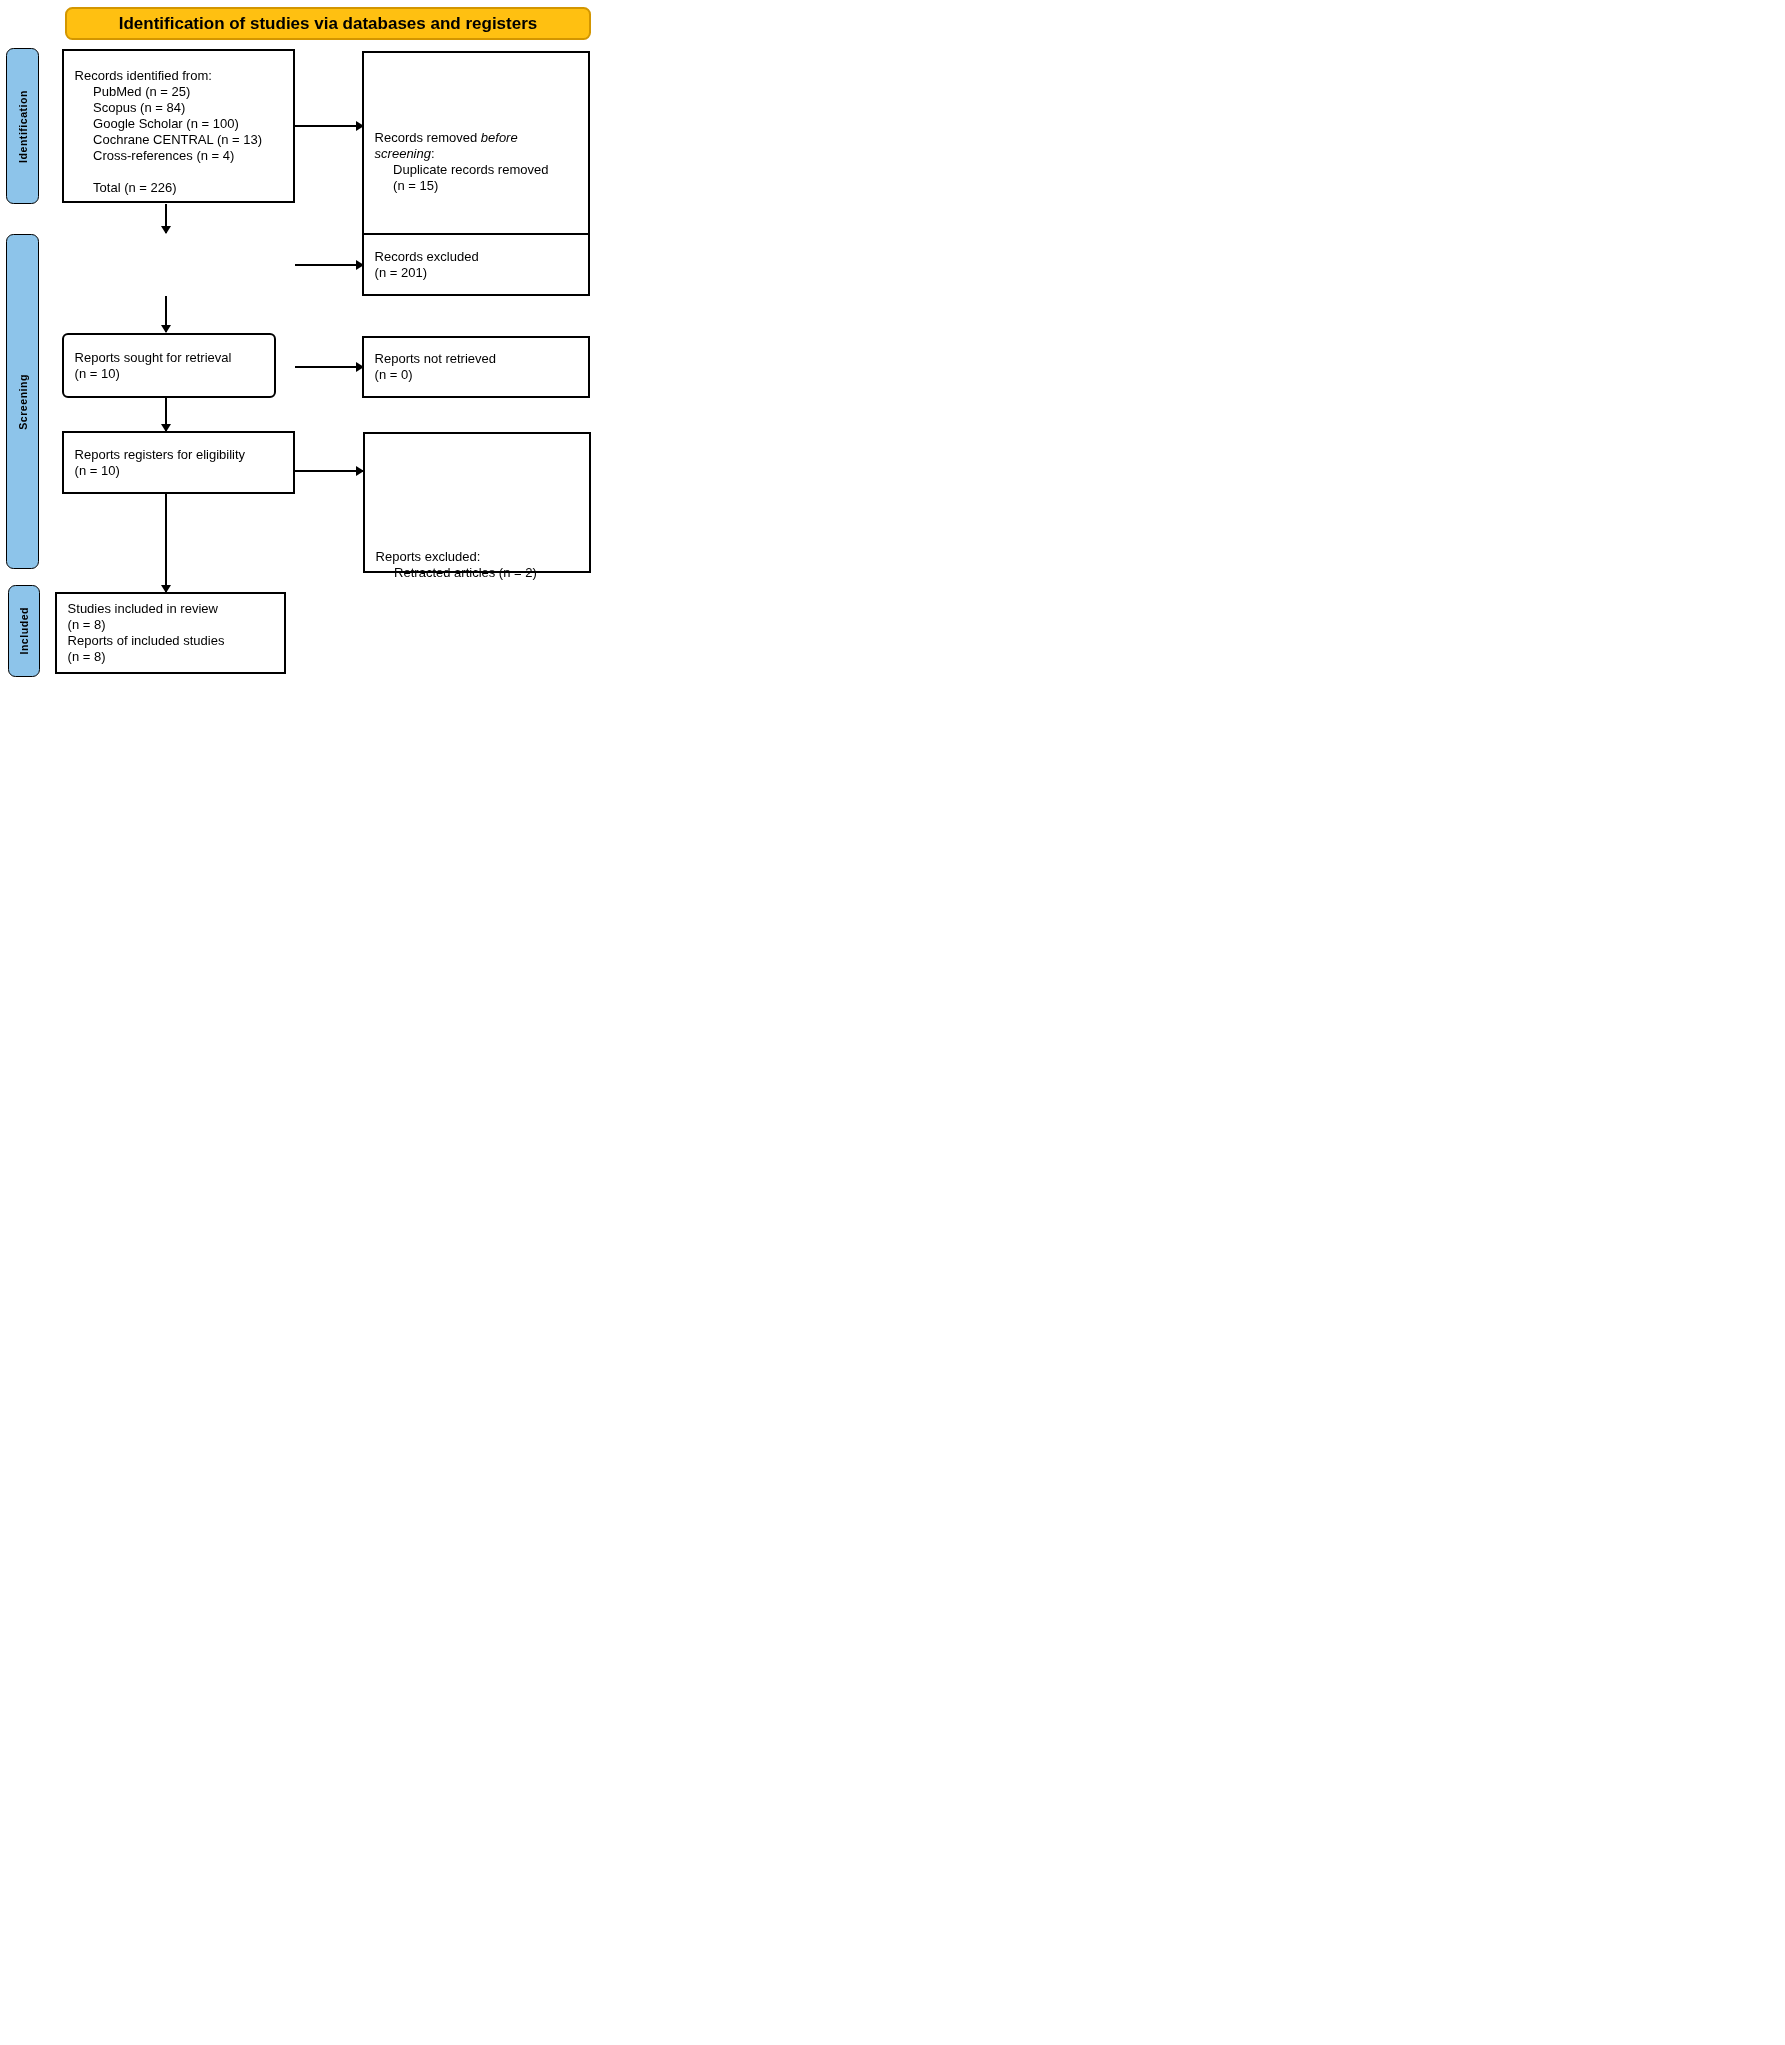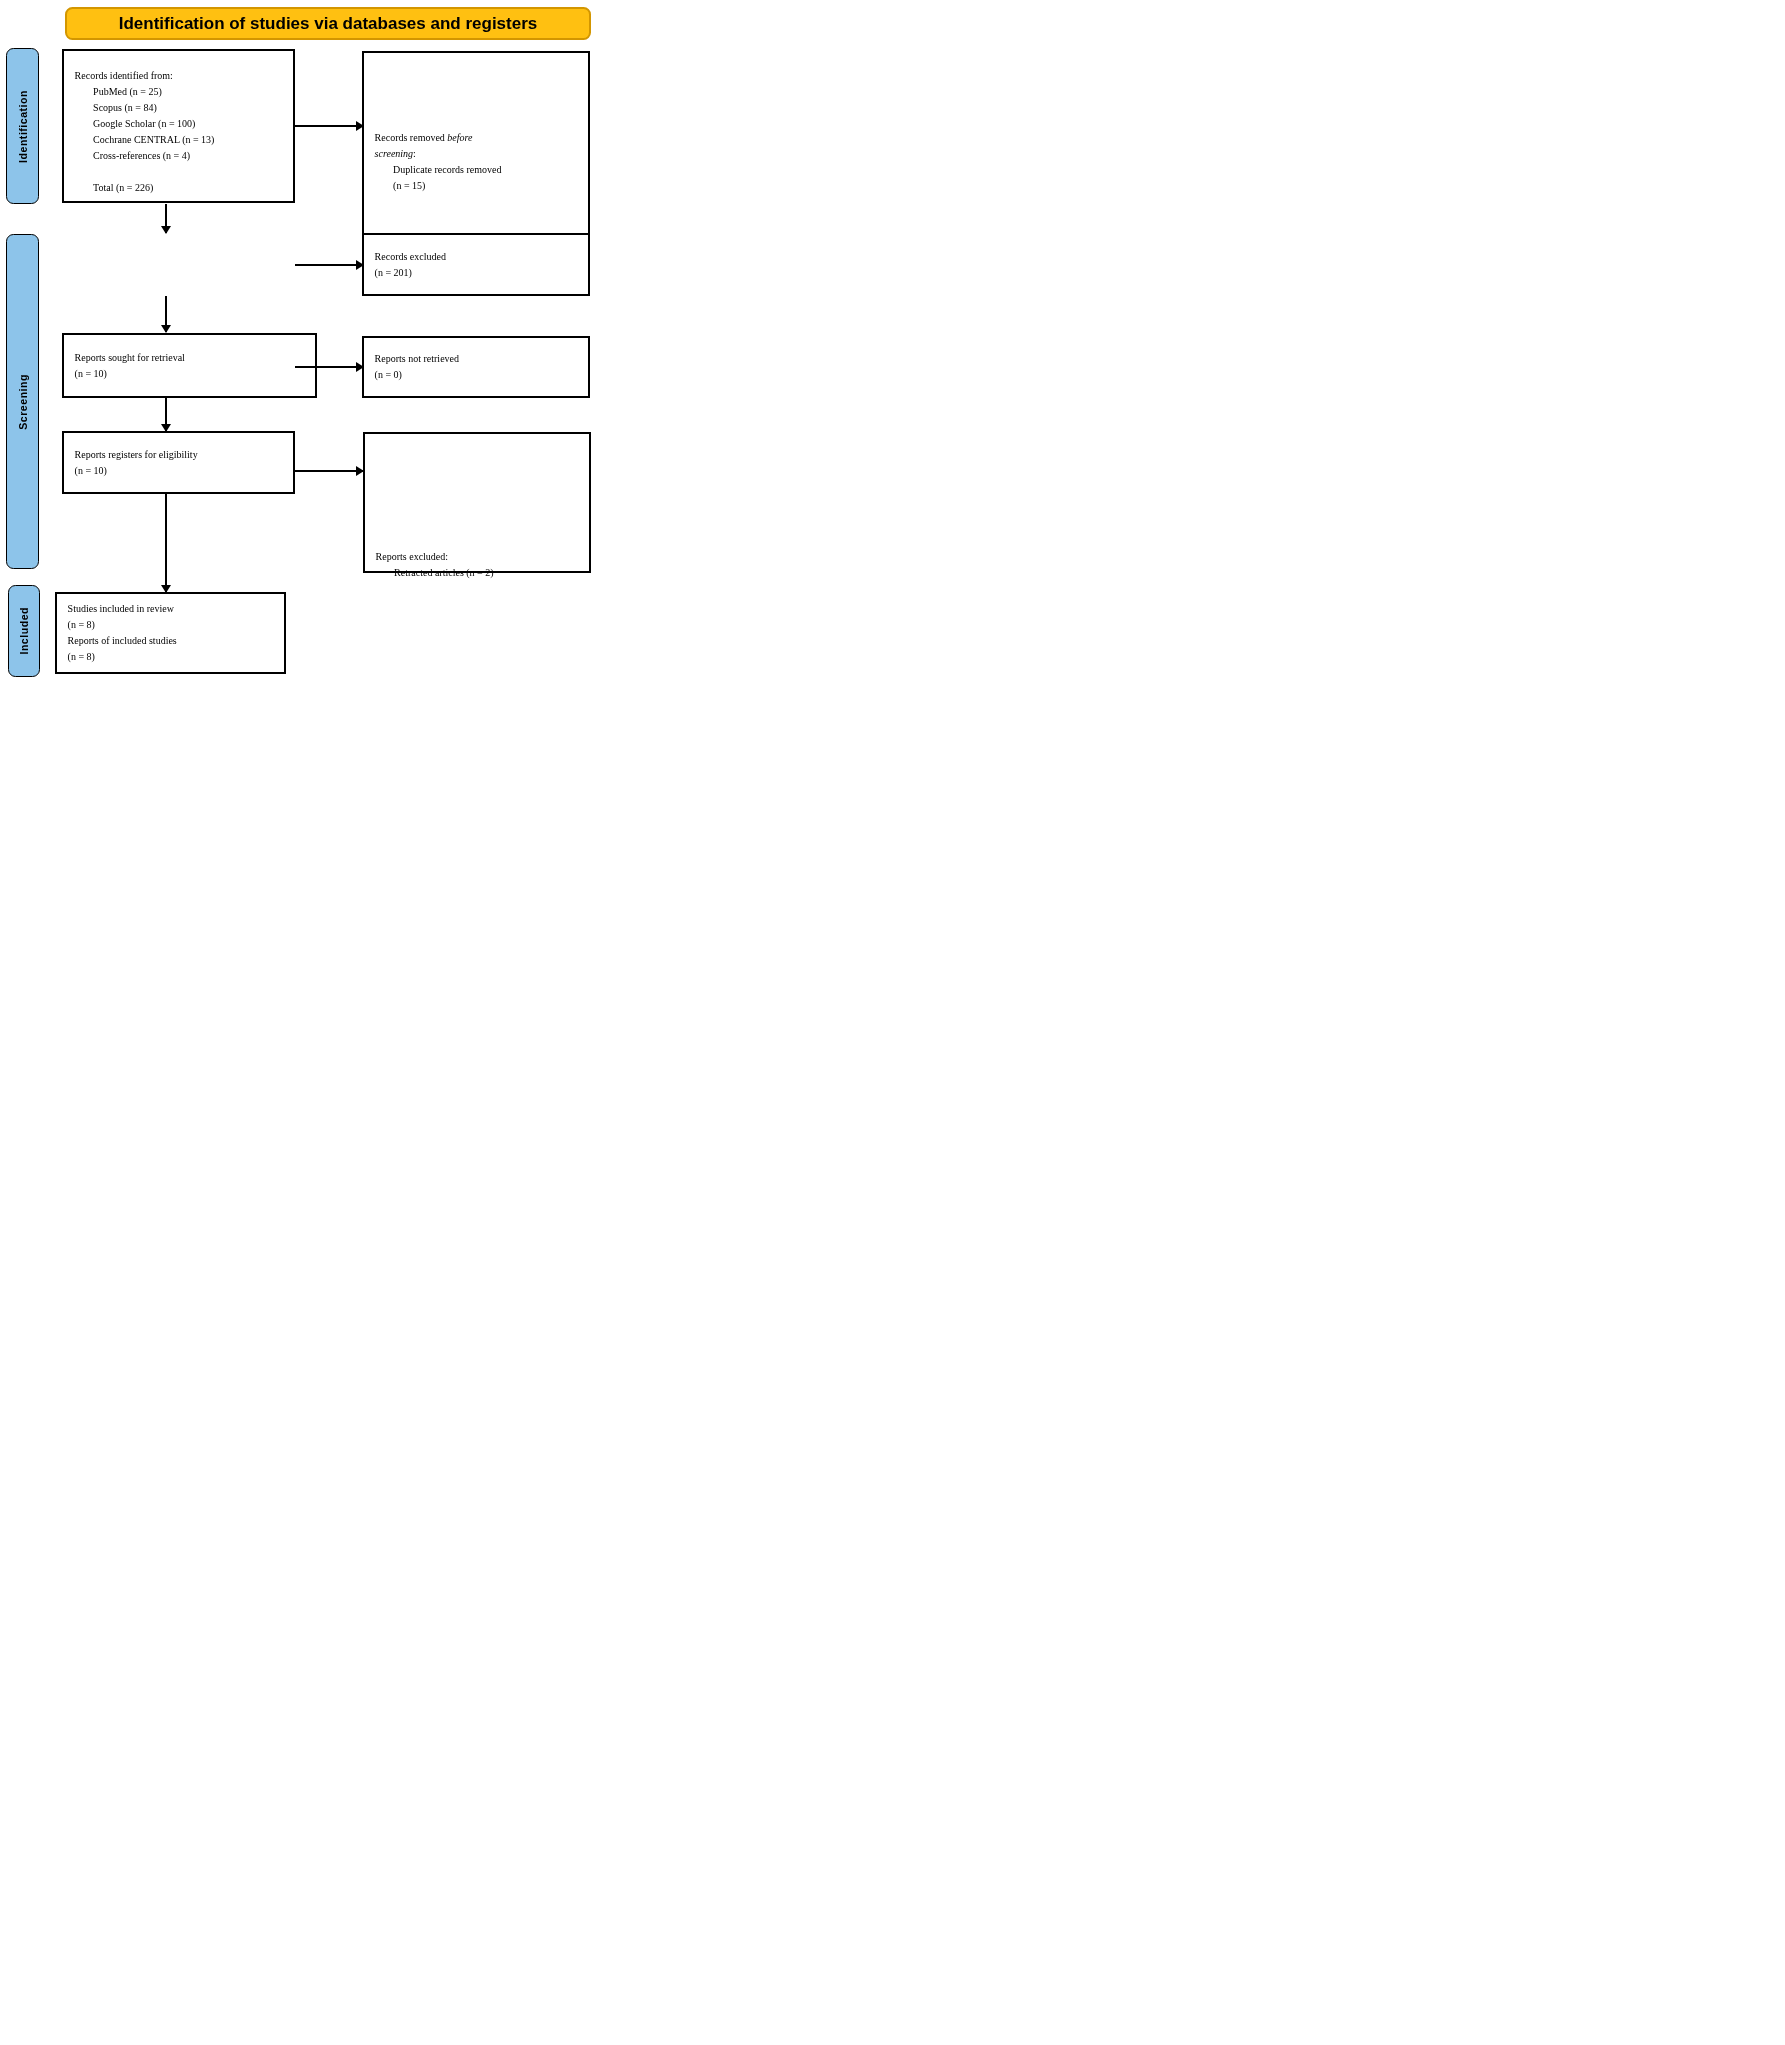--- a/index.html
+++ b/index.html
@@ -25,22 +25,22 @@
   }
   .stage span {
     writing-mode:vertical-rl; transform:rotate(180deg);
     font-weight:bold; font-size:10.6px; letter-spacing:0.5px; white-space:nowrap;
   }
 
   .box {
     position:absolute; background:#fff;
     border:2.1px solid var(--line,#000); box-sizing:border-box;
     display:flex; flex-direction:column;
-    font-size:10px; line-height:16px;
-    padding-left:10.6px; padding-right:5.3px;font-family:Liberation Serif, serif;
+    font-size:13px; line-height:16px;
+    padding-left:10.6px; padding-right:5.3px;
   }
   .box.center { justify-content:center; }
   .box.top    { justify-content:flex-start; }
   .tline { white-space:nowrap; }
   .tline.ind { padding-left:18.5px; }
 
   .arrow-h { position:absolute; height:1.6px; background:var(--line,#000); }
   .arrow-h::after {
     content:""; position:absolute; right:-1.1px; top:50%; transform:translateY(-50%);
     width:0; height:0;
@@ -89,21 +89,21 @@
       <div class="tline"><i>screening</i>:</div>
       <div class="tline ind">Duplicate records removed</div>
       <div class="tline ind">(n = 15)</div>
     </div>
 
   <div class="box center" style="left:362px; top:233px; width:228px; height:63px;">
       <div class="tline">Records excluded</div>
       <div class="tline">(n = 201)</div>
     </div>
 
-  <div class="box center" style="left:62px; top:333px; width:255px; height:65px;">
+  <div class="box center" style="left:62px; top:333px; width:214px; height:65px;border-radius:6px;">
       <div class="tline">Reports sought for retrieval</div>
       <div class="tline">(n = 10)</div>
     </div>
   <div class="box center" style="left:362px; top:336px; width:228px; height:62px;">
       <div class="tline">Reports not retrieved</div>
       <div class="tline">(n = 0)</div>
     </div>
 
   <div class="box center" style="left:62px; top:431px; width:233px; height:63px;">
       <div class="tline">Reports registers for eligibility</div>

